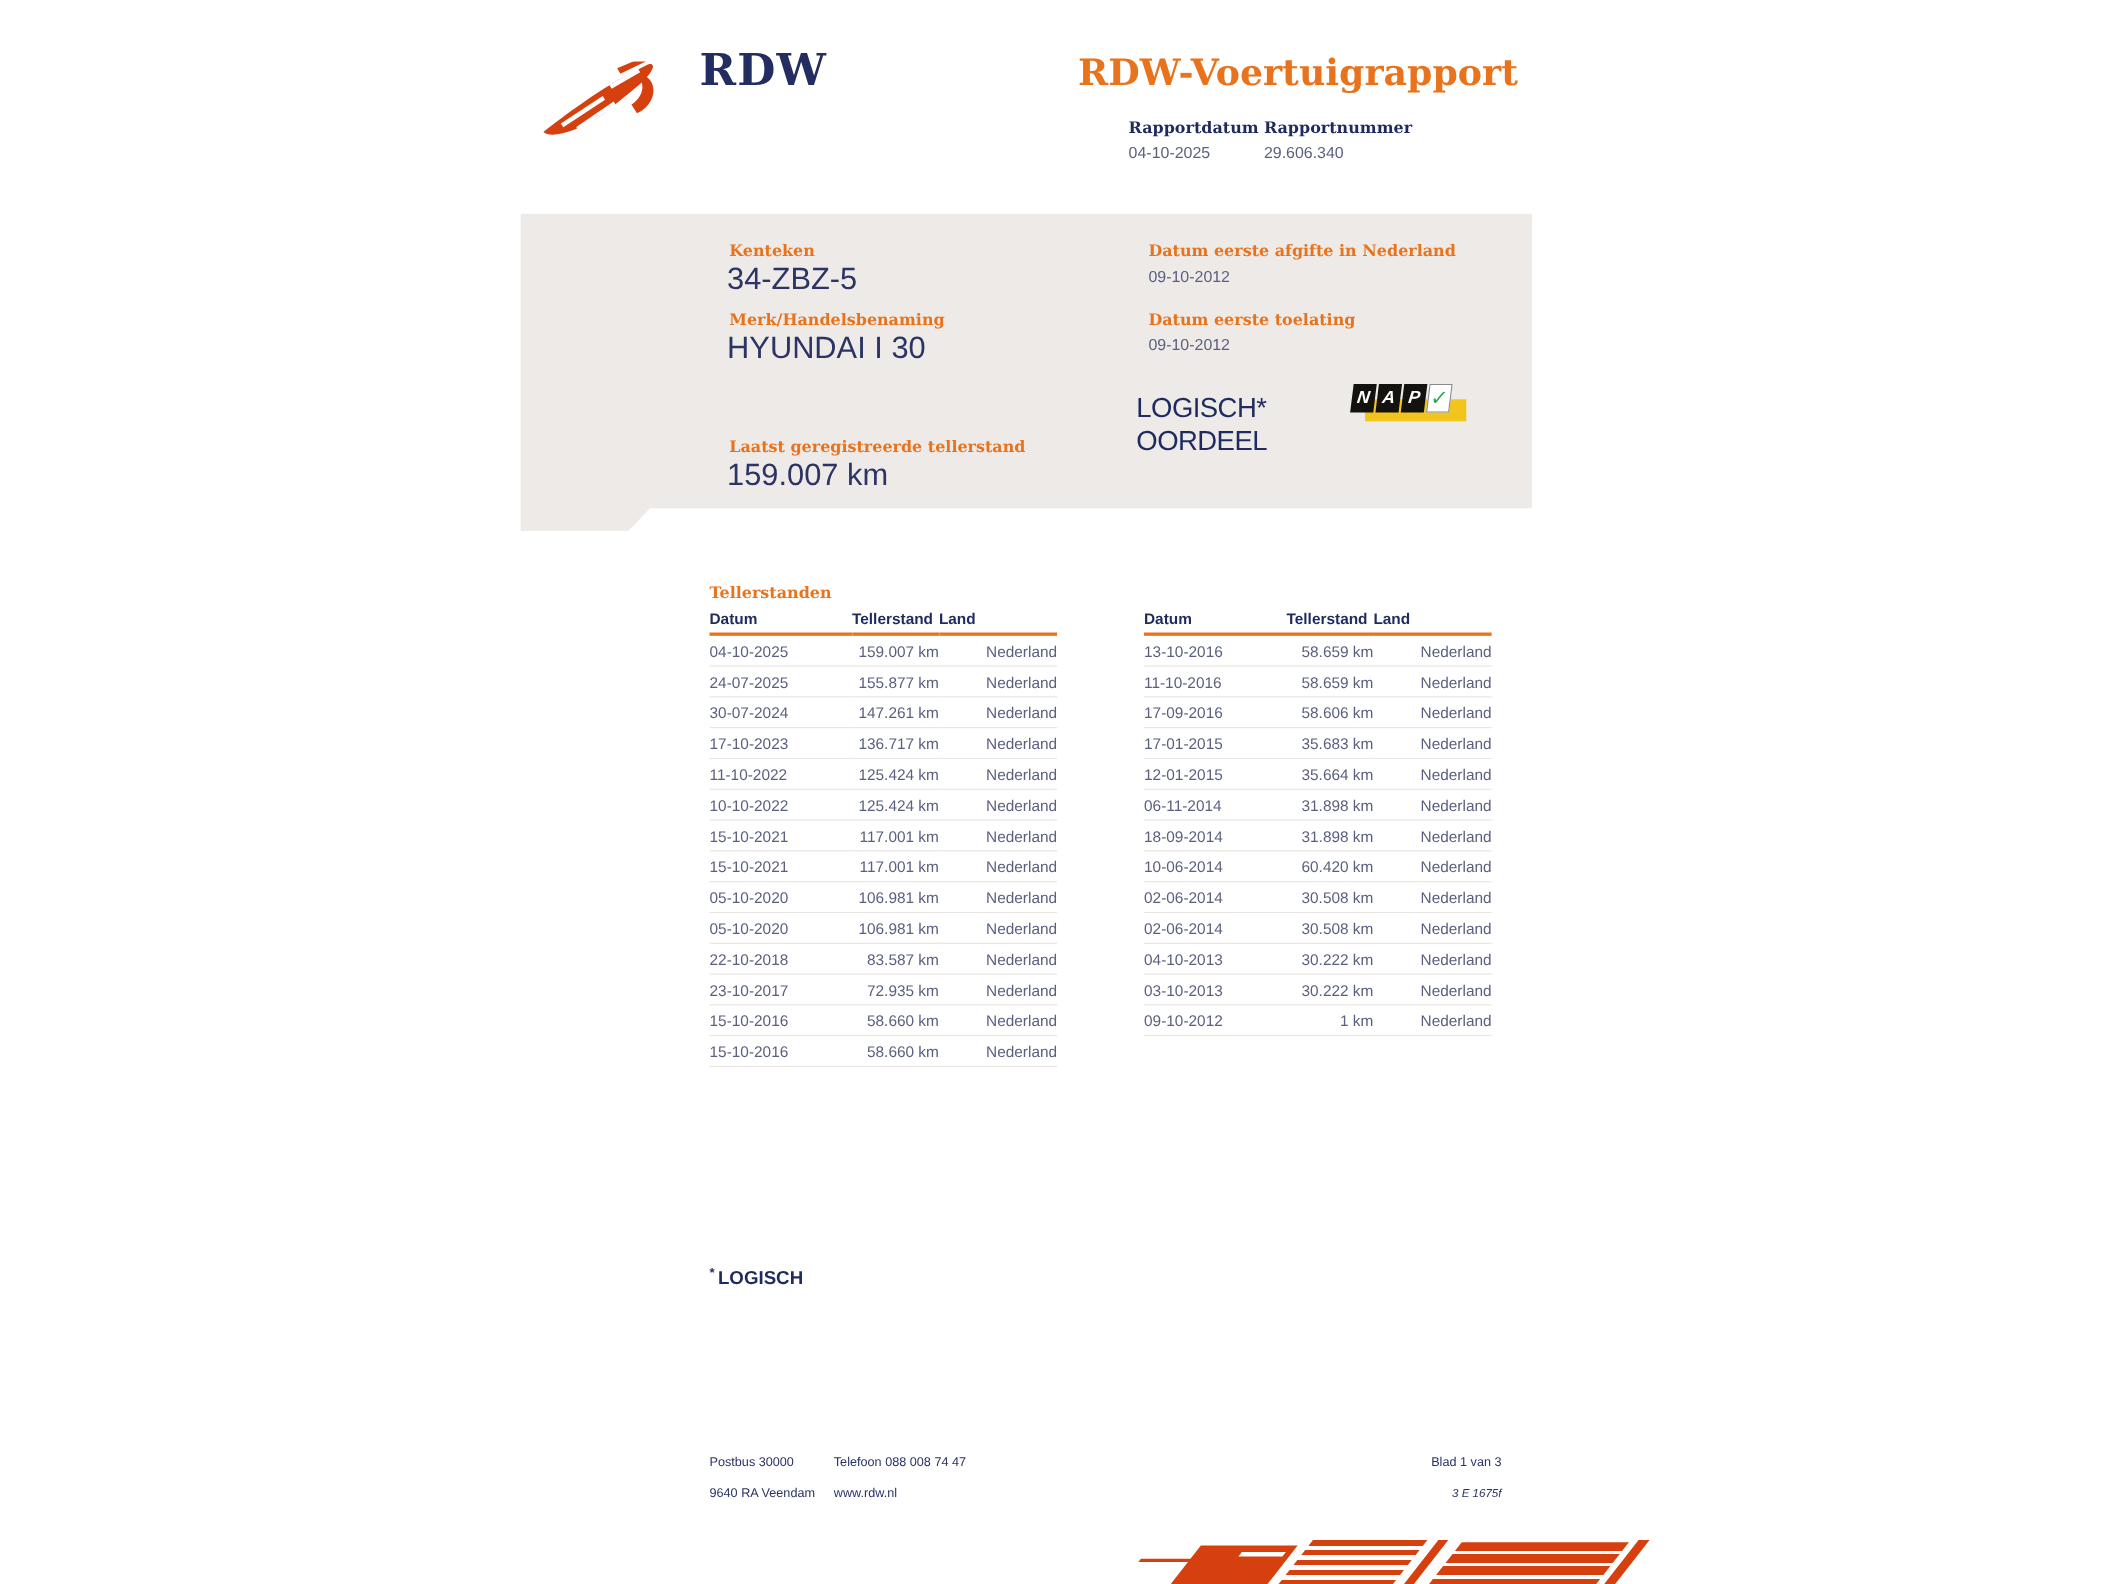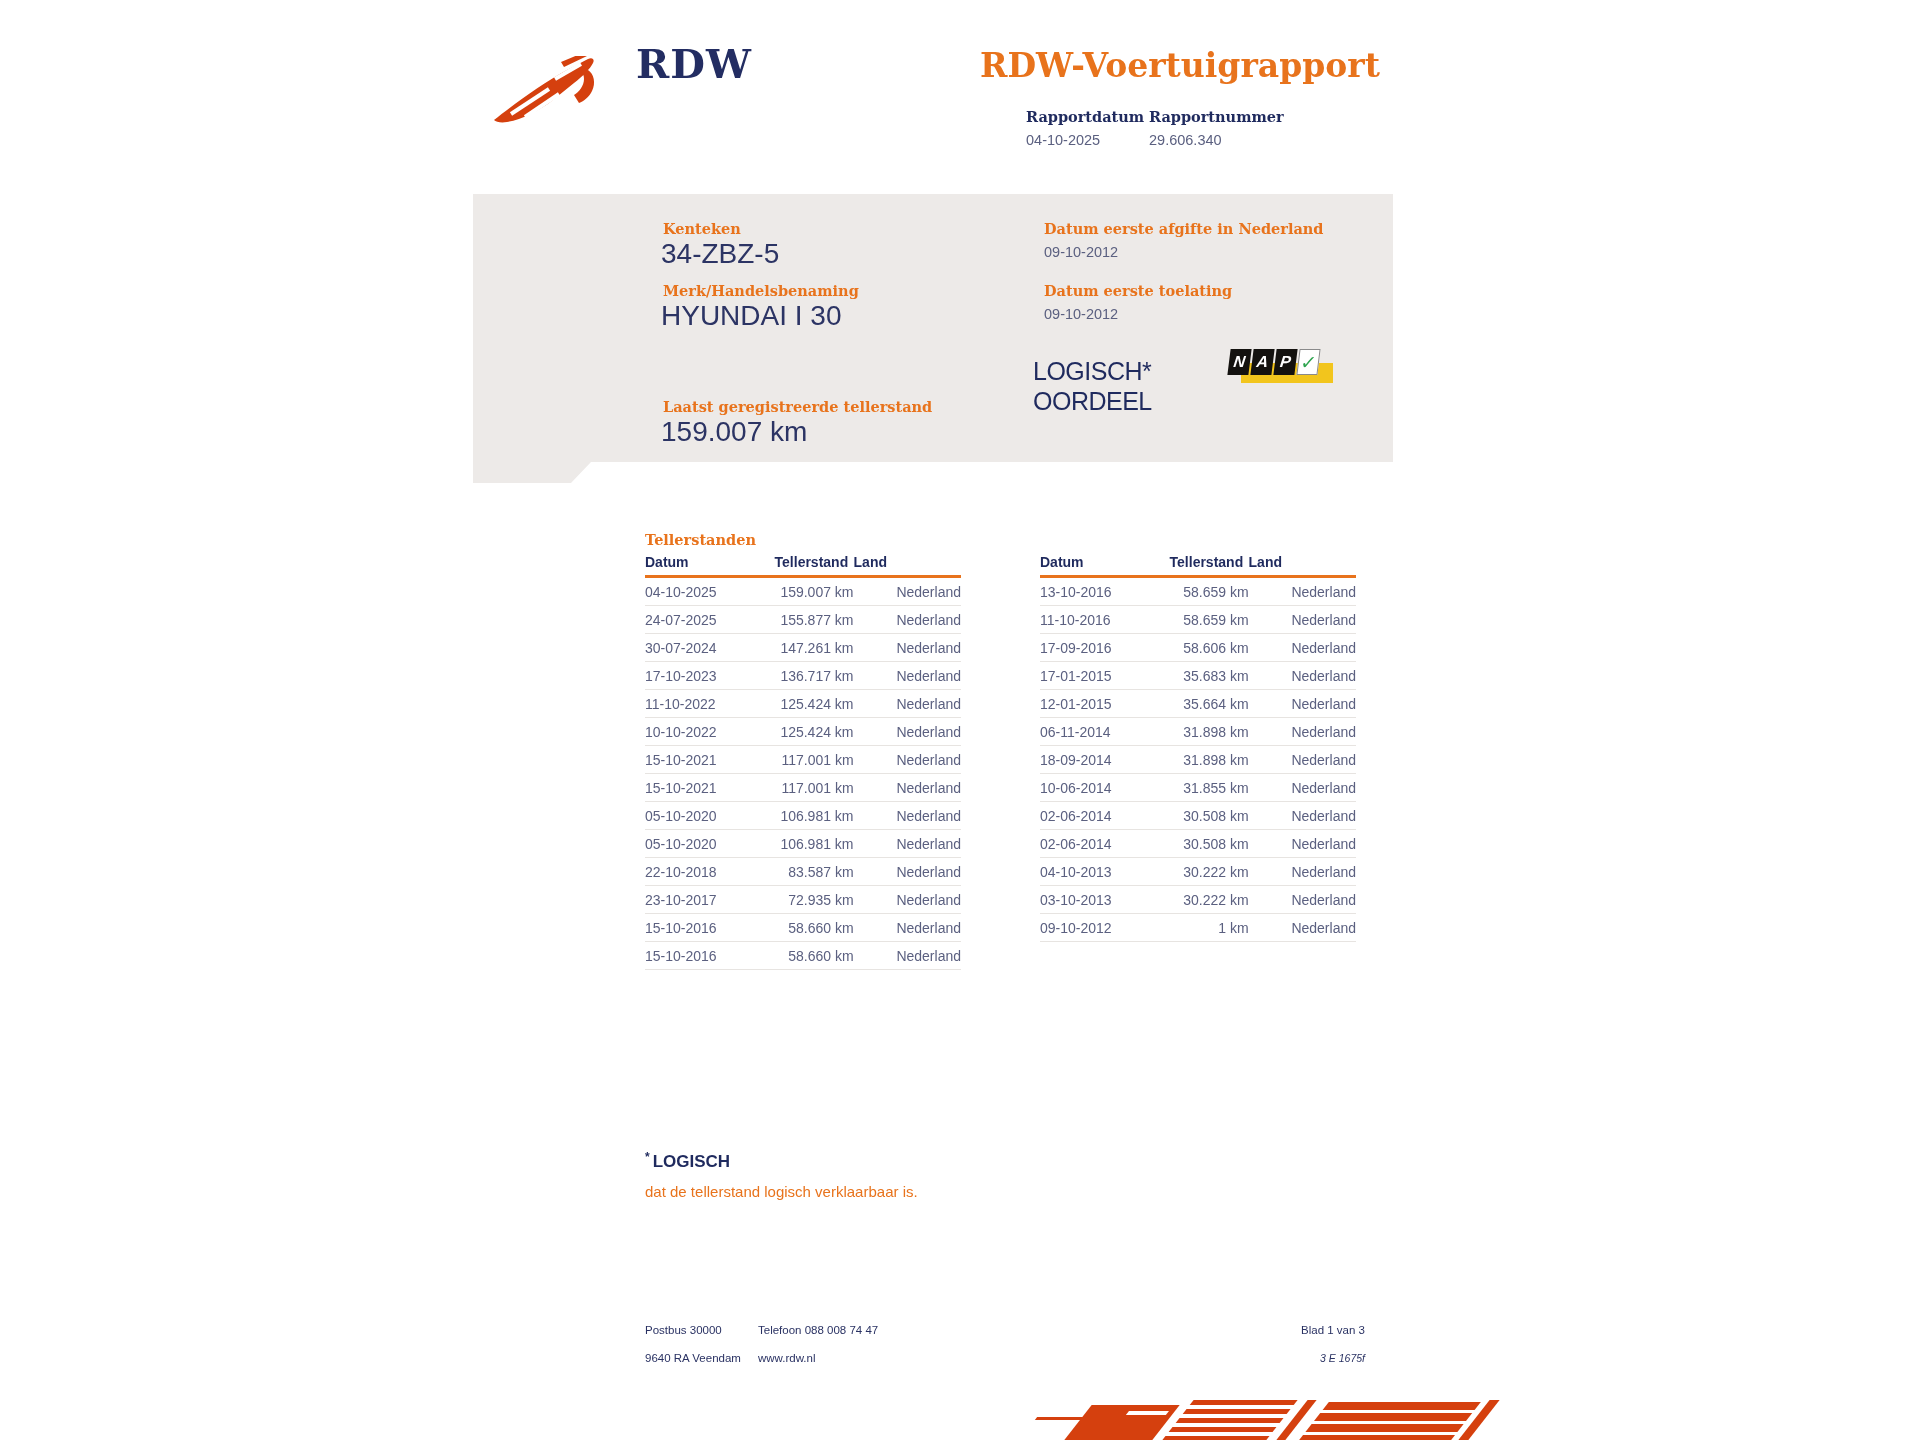--- a/index.html
+++ b/index.html
@@ -282,21 +282,21 @@
           <td>31.898 km</td>
           <td>Nederland</td>
         </tr>
         <tr>
           <td>18-09-2014</td>
           <td>31.898 km</td>
           <td>Nederland</td>
         </tr>
         <tr>
           <td>10-06-2014</td>
-          <td>31.855 km</td>
+          <td>60.420 km</td>
           <td>Nederland</td>
         </tr>
         <tr>
           <td>02-06-2014</td>
           <td>30.508 km</td>
           <td>Nederland</td>
         </tr>
         <tr>
           <td>02-06-2014</td>
           <td>30.508 km</td>
@@ -317,21 +317,20 @@
           <td>1 km</td>
           <td>Nederland</td>
         </tr>
       </tbody>
   </table>
 
   <div class="footnote-title">
     <span class="star">*</span><span>LOGISCH</span>
   </div>
   <div class="footnote-body">
-    <div>dat de tellerstand logisch verklaarbaar is.</div>
   </div>
 
   <div class="f-col1">
     <div>Postbus 30000</div>
     <div>9640 RA Veendam</div>
   </div>
   <div class="f-col2">
     <div>Telefoon 088 008 74 47</div>
     <div>www.rdw.nl</div>
   </div>

